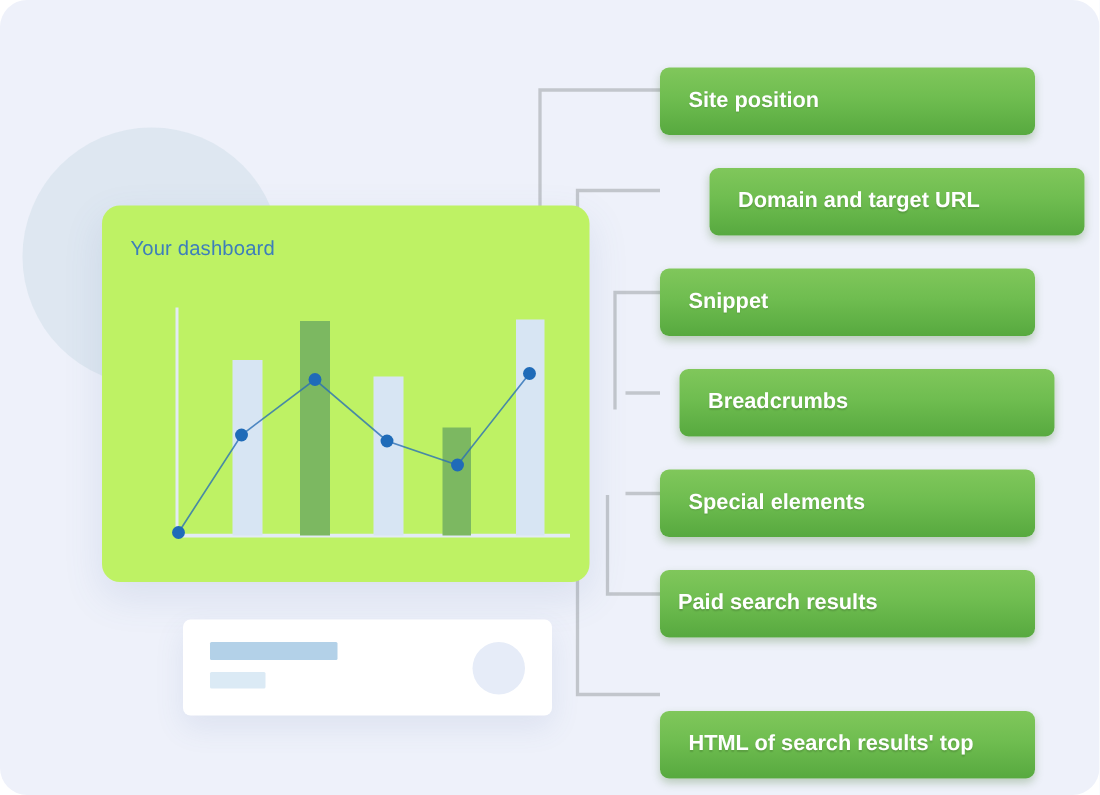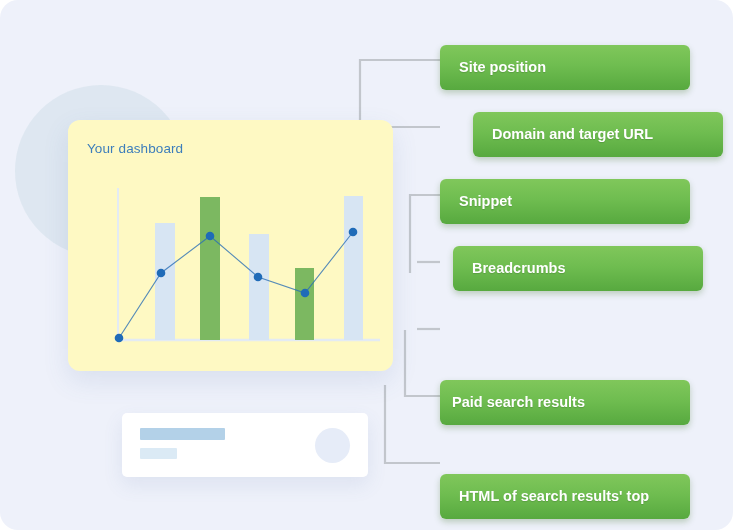--- a/index.html
+++ b/index.html
@@ -26,23 +26,23 @@
 
   
   .connector-layer{
     position:absolute;left:0;top:0;width:733px;height:530px;
     pointer-events:none;
   }
 
   
   .dash-card{
     position:absolute;
-    left:68px;top:120px;
+    left:68px;top:137px;
     width:325px;height:251px;
-    background:#fef9c3;
+    background:#bef264;
     border-radius:12px;
     box-shadow:0 10px 26px rgba(80,105,160,.13);
   }
   .dash-title{
     position:absolute;left:19px;top:21px;
     font-size:13.5px;
     color:#3d7ebb;
     letter-spacing:.1px;
     white-space:nowrap;
   }
@@ -153,16 +153,17 @@
   <div class="list-card">
     <div class="lc-bar-lg"></div>
     <div class="lc-bar-sm"></div>
     <div class="lc-circle"></div>
   </div>
 
   <button class="btn" style="top:45px;">Site position</button>
   <button class="btn" style="top:112px;margin-left:33px;">Domain and target URL</button>
   <button class="btn" style="top:179px;">Snippet</button>
   <button class="btn" style="top:246px;margin-left:13px;">Breadcrumbs</button>
+  <button class="btn" style="top:313px;">Special elements</button>
   <button class="btn" style="top:380px;padding-left:12px;">Paid search results</button>
   <button class="btn" style="top:474px;">HTML of search results' top</button>
 
 </div>
 
 </body></html>

